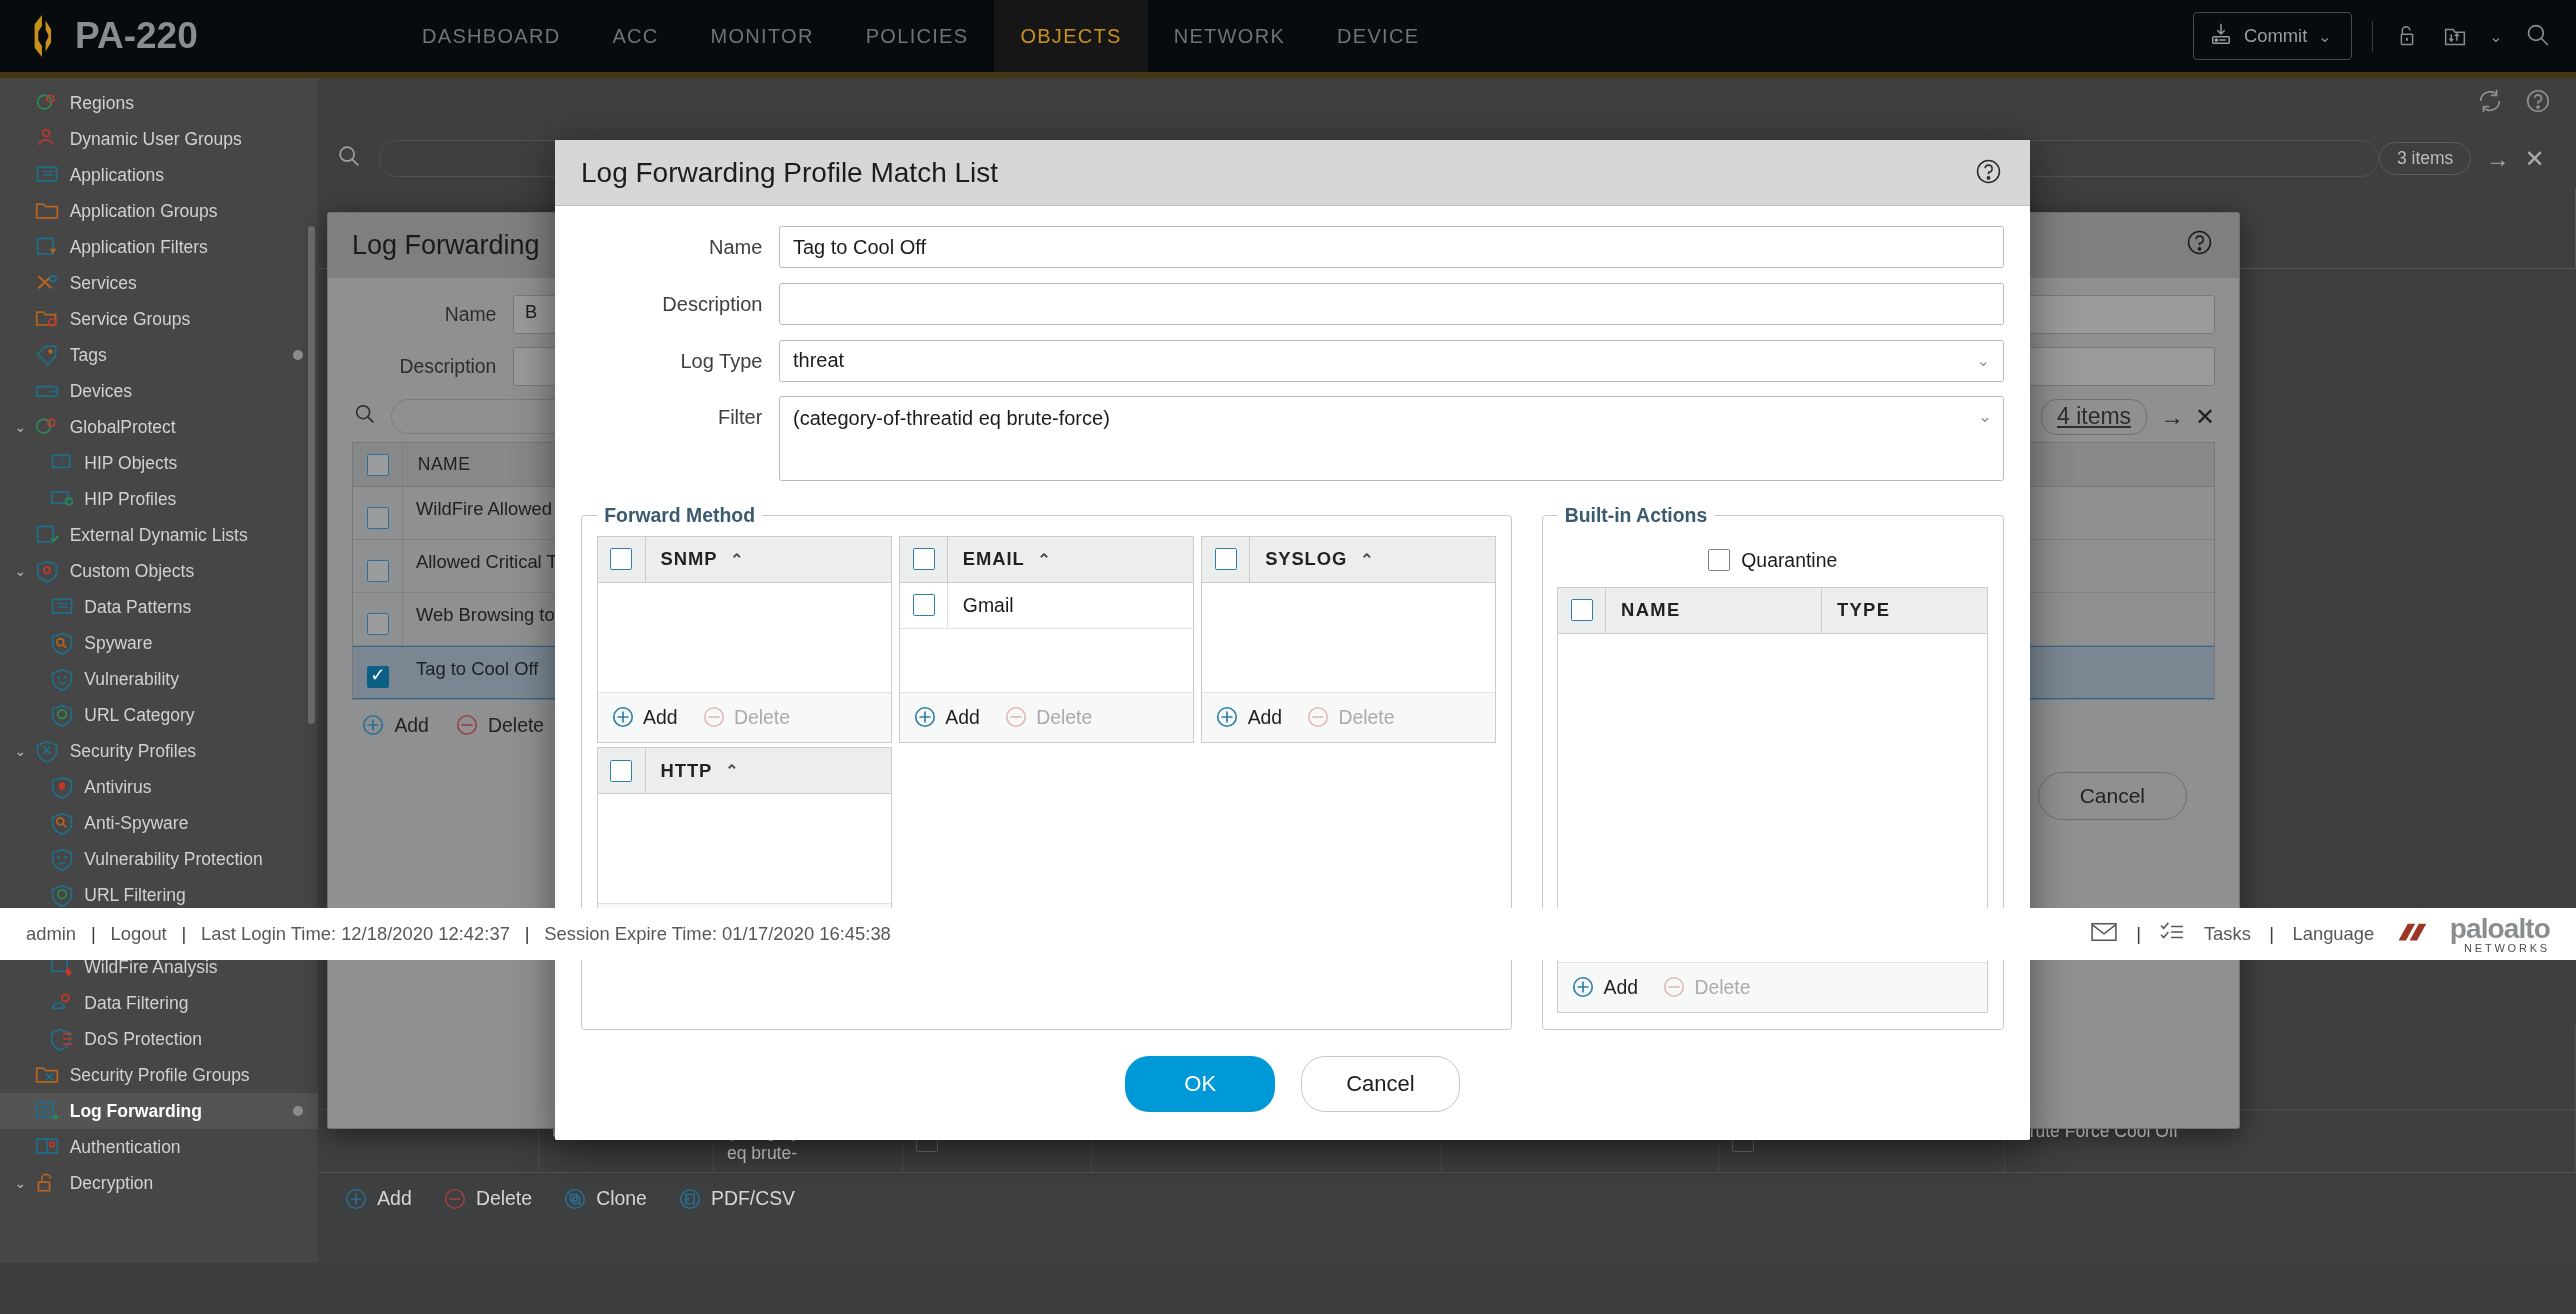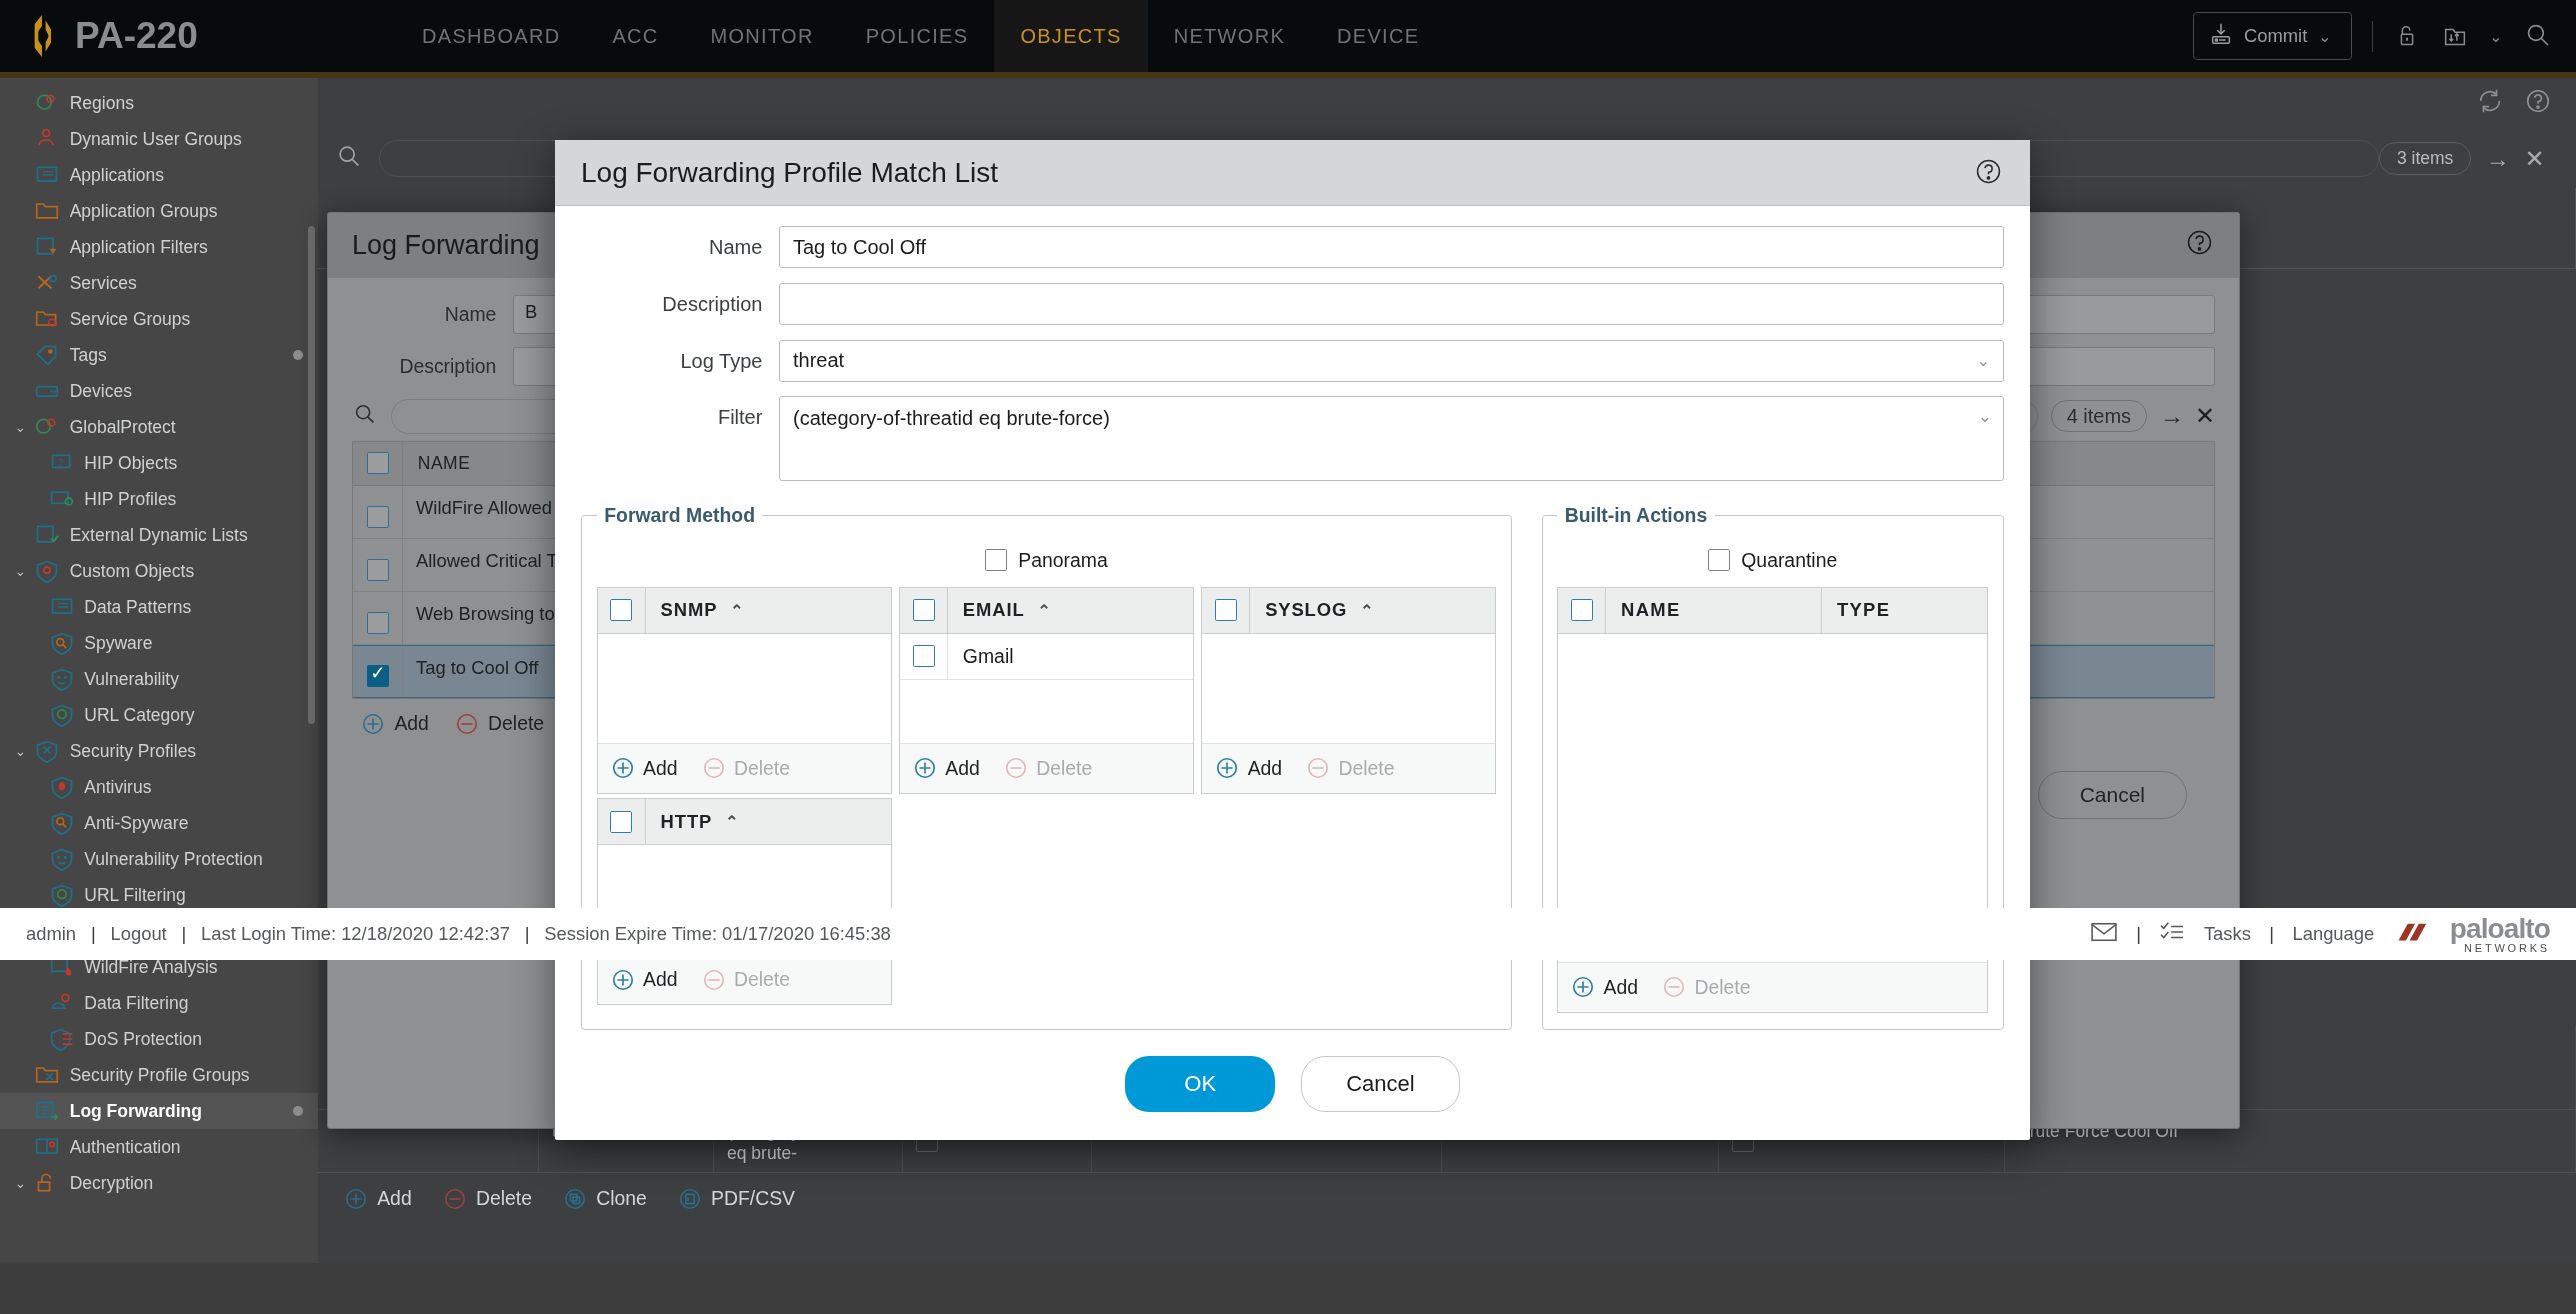--- a/index.html
+++ b/index.html
@@ -108,21 +108,21 @@
     height: 65px; background: #7d7f81; display: flex; align-items: center;
     padding: 0 24px; justify-content: space-between;
     color: #1a1a1a; font-size: 27px;
   }
   .bgdlg-body { padding: 16.6px 24px; }
   .bgfield { display: flex; align-items: center; margin-bottom: 13px; }
   .bgfield label { width: 161px; text-align: right; padding-right: 16.6px; font-size: 19.4px; color: #2b2d2e; }
   .bgfield .inp { flex: 1; height: 39px; background: #989a9c; border: 0.9px solid #77797b; border-radius: 2.8px; padding: 5.5px 11px; font-size: 18.4px; color: #1c1e1f; }
   .bgsearchrow { display:flex; align-items:center; margin: 9.2px 0 7.4px 0; }
   .bgsearch-pill { flex:1; height: 35px; border:0.9px solid #7a7c7e; border-radius: 17.5px; margin-left: 13px; }
-  .bgitems-pill { border: 0.9px solid #6f7173; border-radius: 15.7px; padding: 3.7px 14.8px; font-size: 20px; color:#2b2d2e; margin: 0 13px; }
+  .bgitems-pill { border: 0.9px solid #6f7173; border-radius: 15.7px; padding: 3.7px 14.8px; font-size: 23px; color:#2b2d2e; margin: 0 13px; text-decoration: underline; }
   .bgtbl { border: 0.9px solid #76787a; background: #8e9092; }
   .bgtbl-head { display:flex; background:#86888a; border-bottom: 0.9px solid #76787a; height: 44px; align-items:center; font-size: 17.5px; color:#1f2122; letter-spacing:0.5px; }
   .bgtbl-row { display:flex; border-bottom: 0.9px solid #7e8082; font-size: 18.4px; color:#1e2021; min-height: 53px; align-items:flex-start; }
   .bgtbl-row.sel { background:#7a8793; border-top:1.8px solid #2e6a8e; border-bottom:1.8px solid #2e6a8e; }
   .bgcell-chk { width: 50px; display:flex; align-items:center; justify-content:center; padding-top: 9.2px; border-right:0.9px solid #7e8082; align-self: stretch; }
   .bgcell { padding: 11px 13px; flex: 1; }
   .bgfoot { display:flex; align-items:center; gap: 26px; padding: 13px 9.2px; font-size: 19.4px; color:#1f2122; }
   .bgbtns { display:flex; justify-content:flex-end; gap:18.4px; padding: 22px 28px; }
   .bg-ok { background:#0b648c; color:#cfe4ee; border-radius: 24px; padding: 11px 48px; font-size: 21px; }
   .bg-cancel { border:0.9px solid #6f7173; border-radius: 24px; padding: 11px 41px; font-size: 21px; color:#1f2122; }
@@ -768,24 +768,20 @@
       <div class="ftext">
         <span>(category-of-threatid eq brute-force)</span>
         <span class="cv">⌄</span>
       </div>
     </div>
   </div>
 
   <div class="cols">
     <fieldset class="fw">
       <legend>Forward Method</legend>
-      <div class="cbrow">
-        <span class="cbsq"></span>
-        <span>Panorama</span>
-      </div>
       <div class="grid2" id="fw-panels">
             <div class="panel">
               <div class="panel-head">
        <div class="ph-chk">
                   <span class="cbx"></span>
                 </div>
        <div class="ph-title">
          <span>SNMP</span>
          <span class="ph-caret">⌃</span>
        </div>

